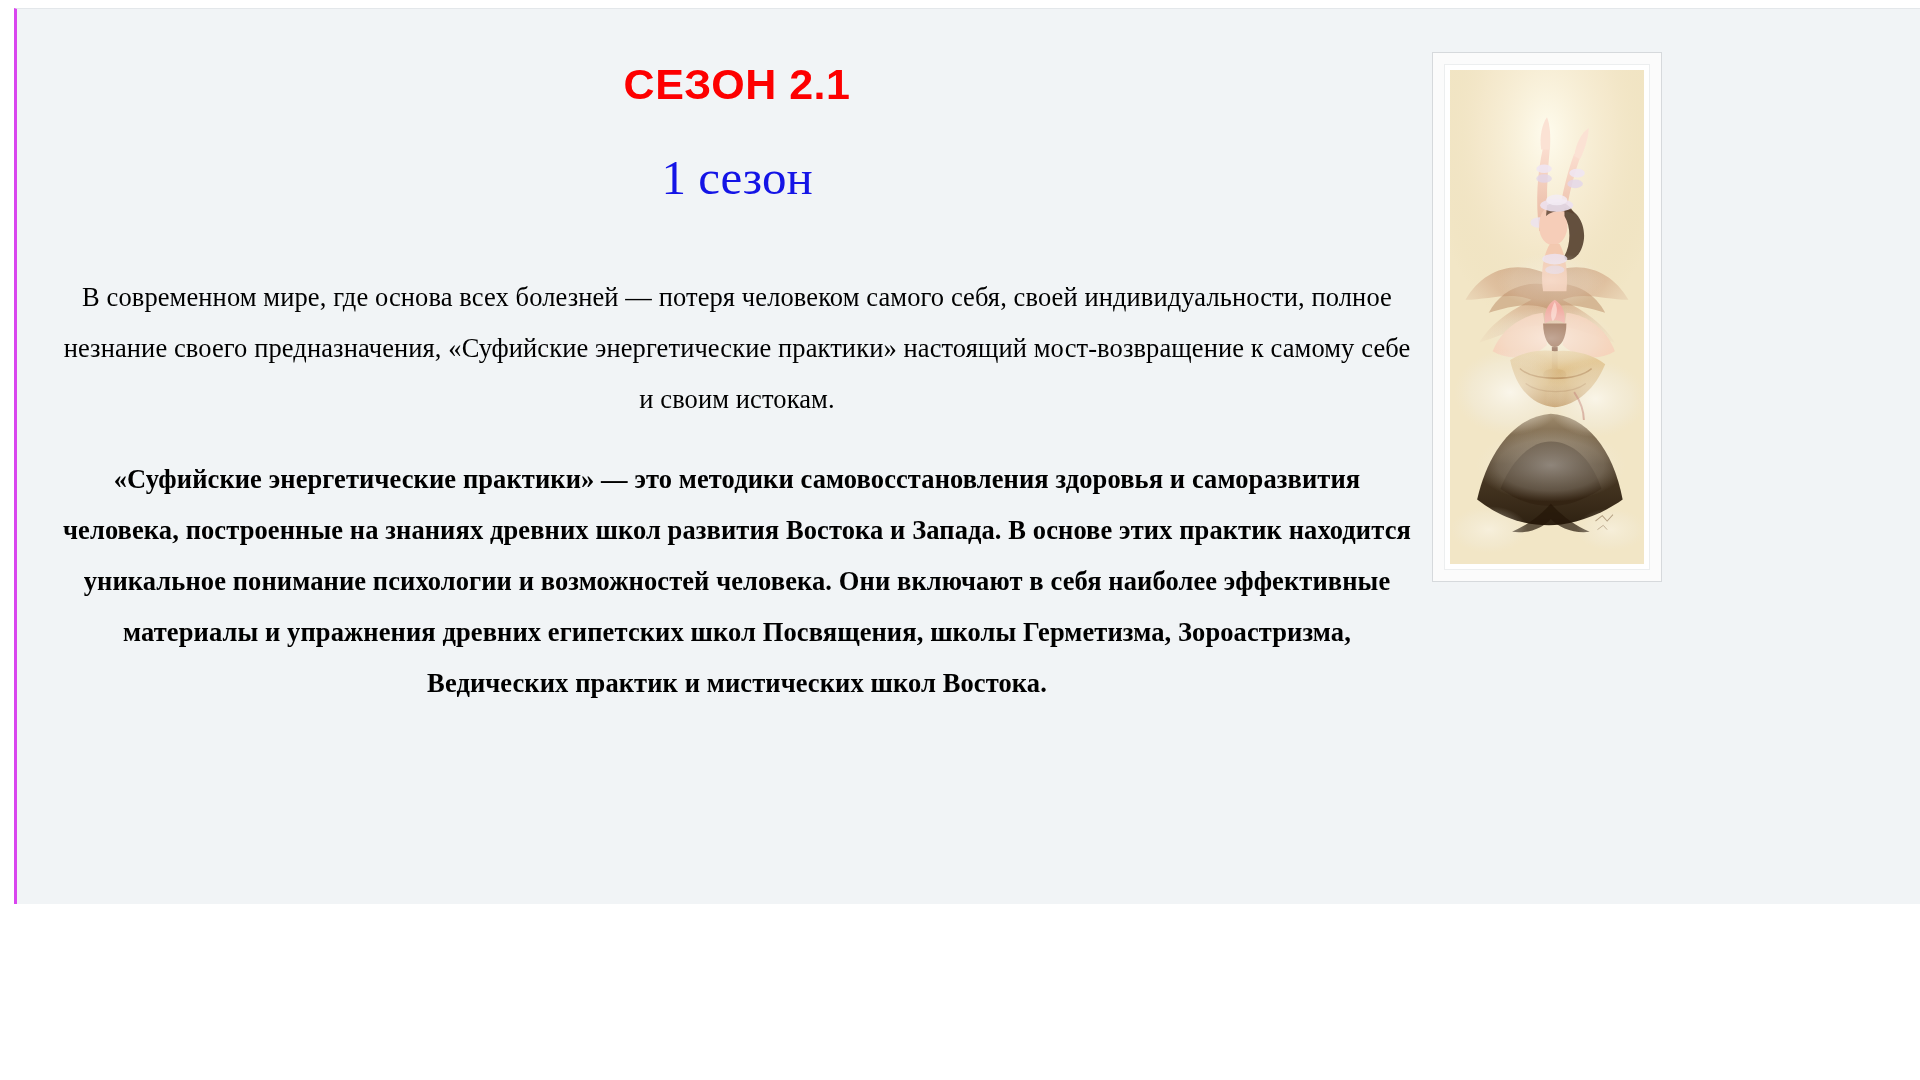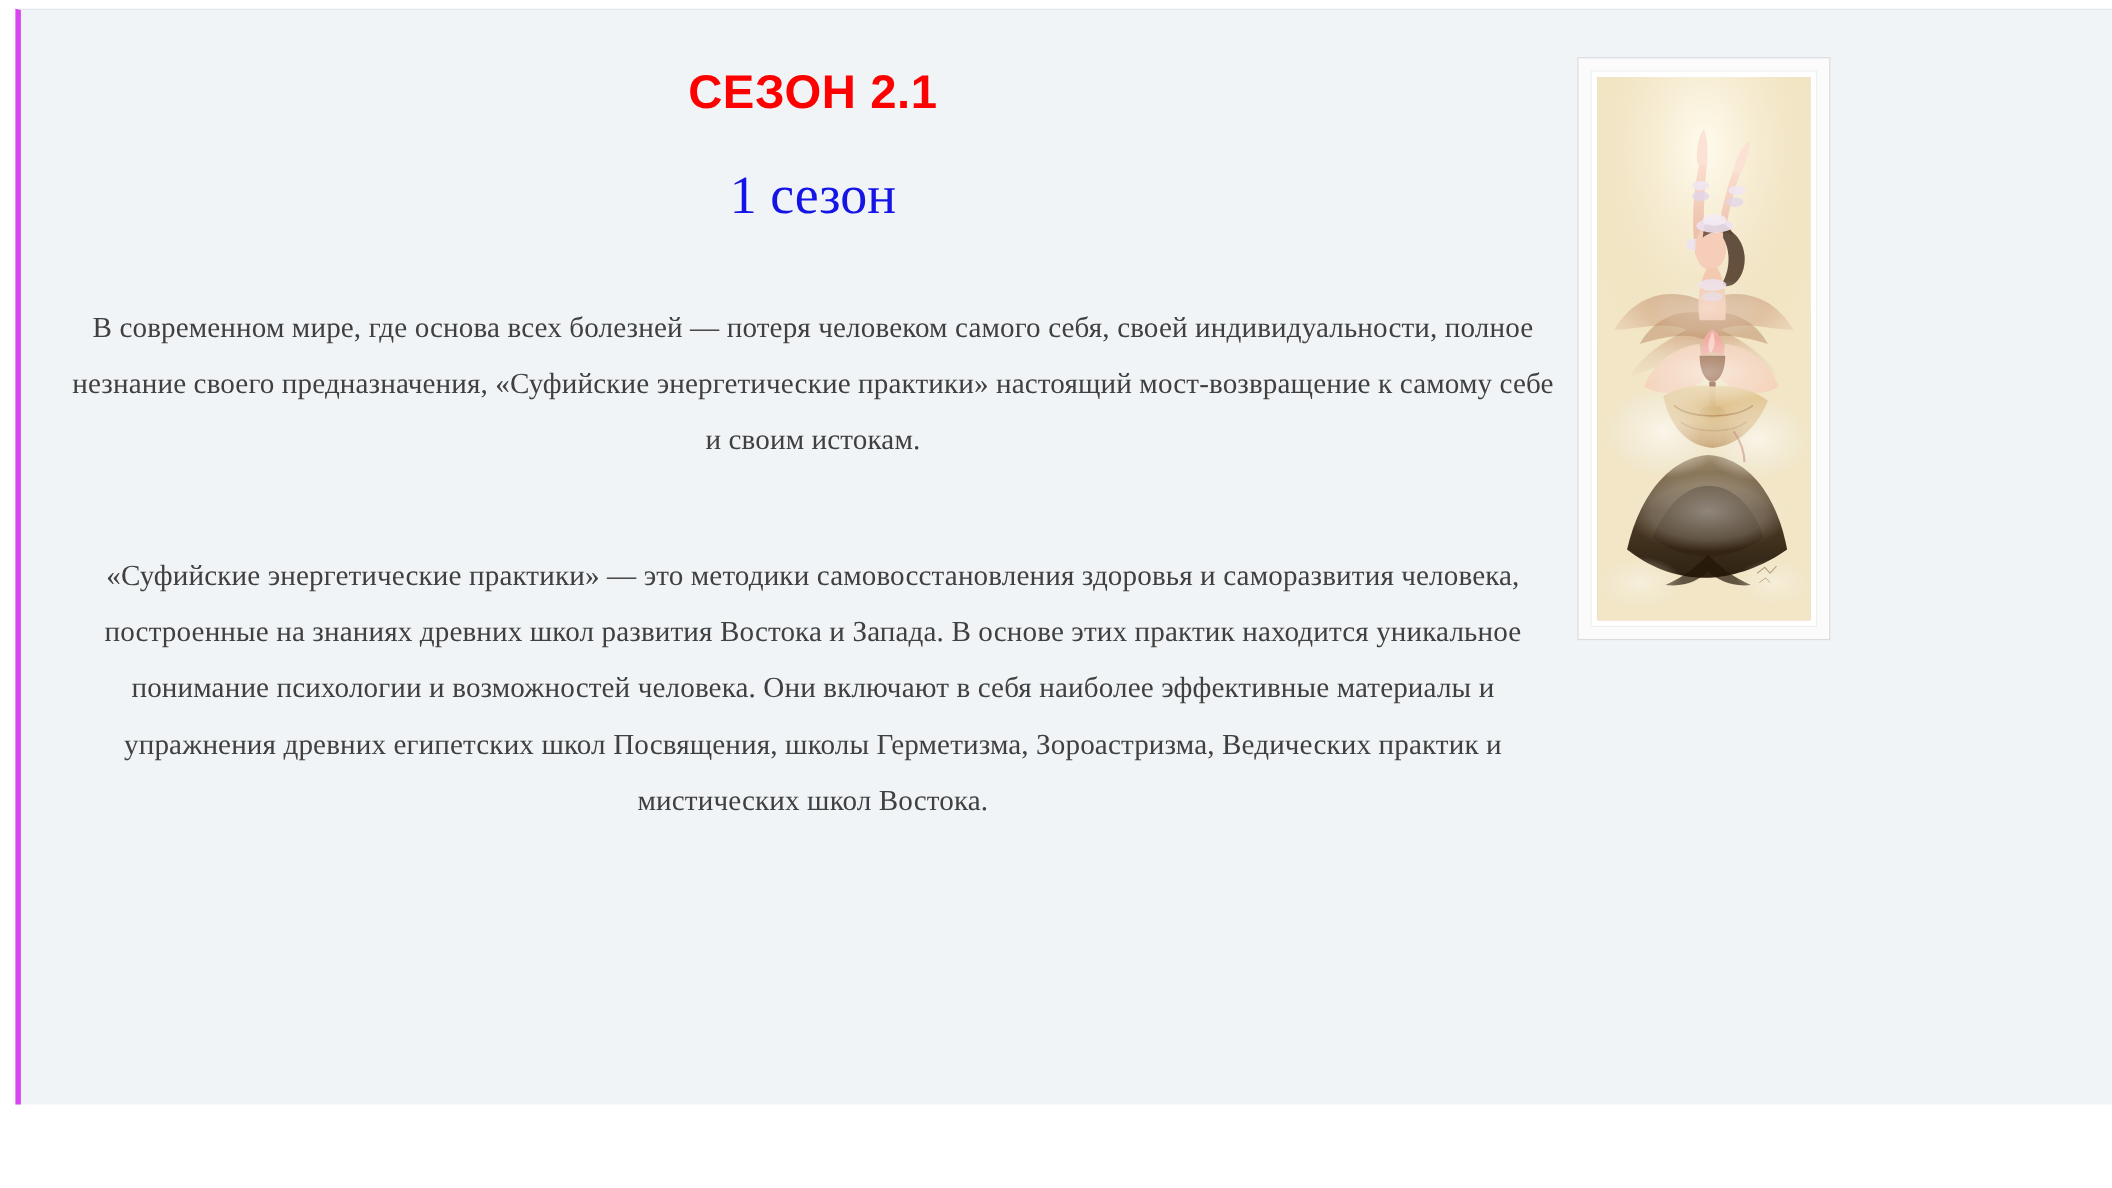--- a/index.html
+++ b/index.html
@@ -22,23 +22,23 @@
     height: 1080px;
     background: #ffffff;
     box-sizing: border-box;
   }
 
   #page-sheet {
     position: absolute;
     left: 14px;
     top: 8px;
     width: 1906px;
-    height: 996px;
+    height: 896px;
     background: #f1f4f6;
-    border-left: 5px solid #d946ef;
+    border-left: 3px solid #d946ef;
     border-top: 1px solid #e3e7ea;
     box-sizing: border-box;
     overflow: hidden;
   }
 
   
   #content-column {
     position: absolute;
     left: 40px;
     top: 0;
@@ -72,29 +72,29 @@
     font-weight: normal;
     font-size: 49px;
     line-height: 1.1;
   }
 
   .body-paragraph {
     position: absolute;
     left: 0;
     width: 1360px;
     text-align: center;
-    color: #404040;
+    color: #000000;
     font-family: "Liberation Serif", "DejaVu Serif", serif;
     font-size: 26.5px;
     line-height: 51px;
     letter-spacing: 0.1px;
   }
 
   #para-1 { top: 236px; }
-  #para-2 { top: 462px; }
+  #para-2 { top: 418px; font-weight: bold; }
   #para-3 { top: 716px; }
 
   .heading-red-bottom {
     position: absolute;
     left: 0;
     top: 1010px;
     width: 1360px;
     text-align: center;
     color: #c2410c;
     font-family: "Liberation Serif", "DejaVu Serif", serif;

